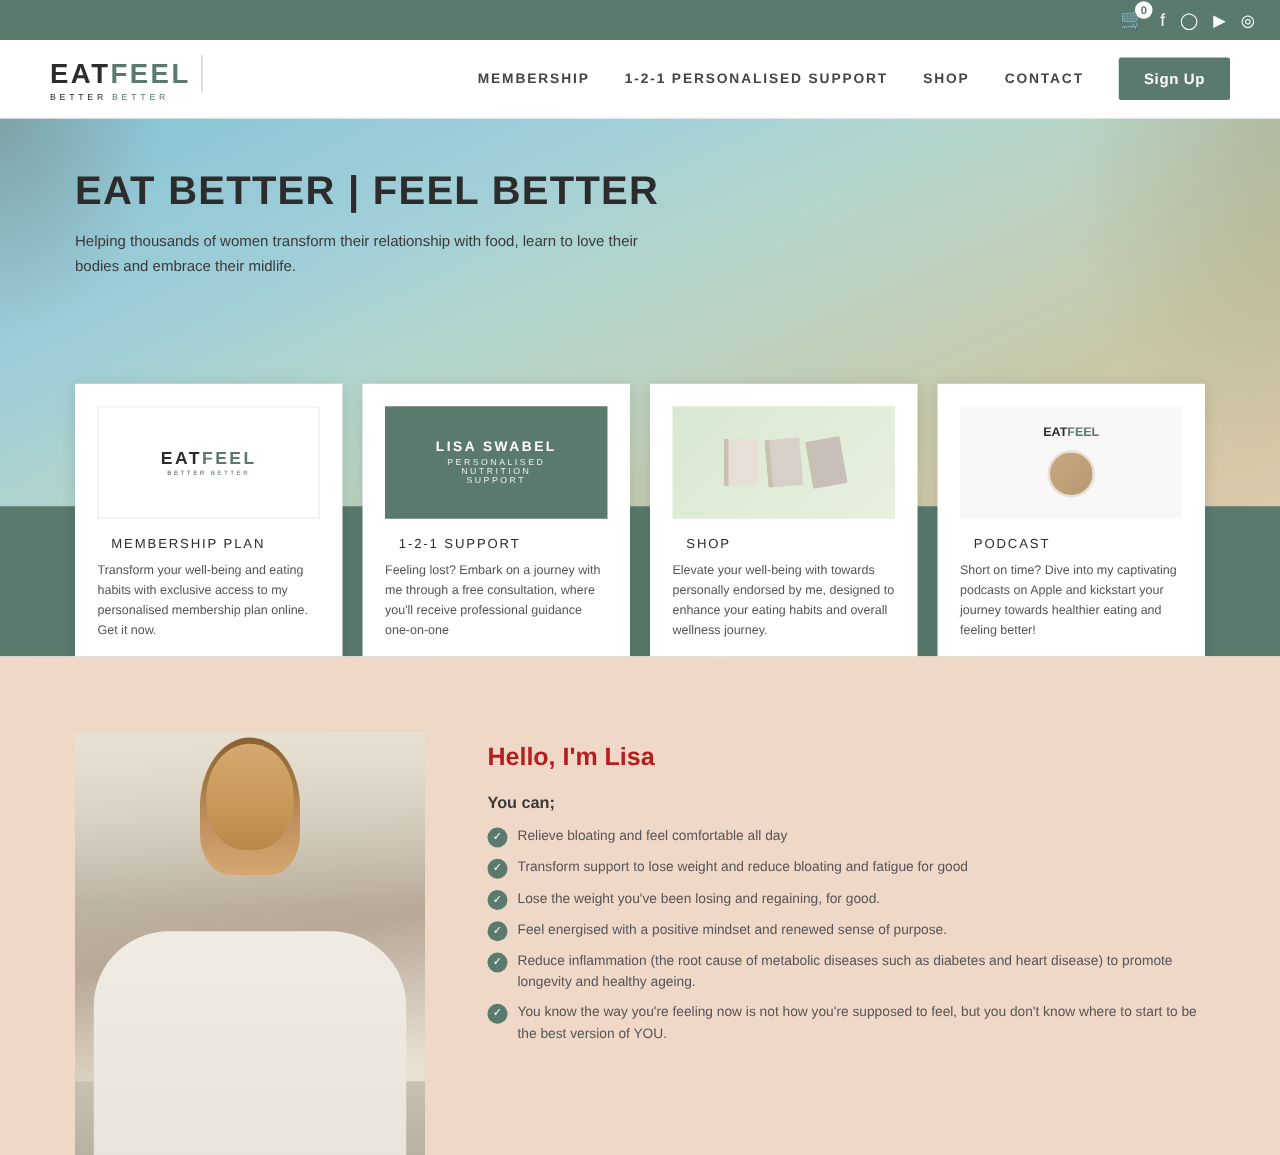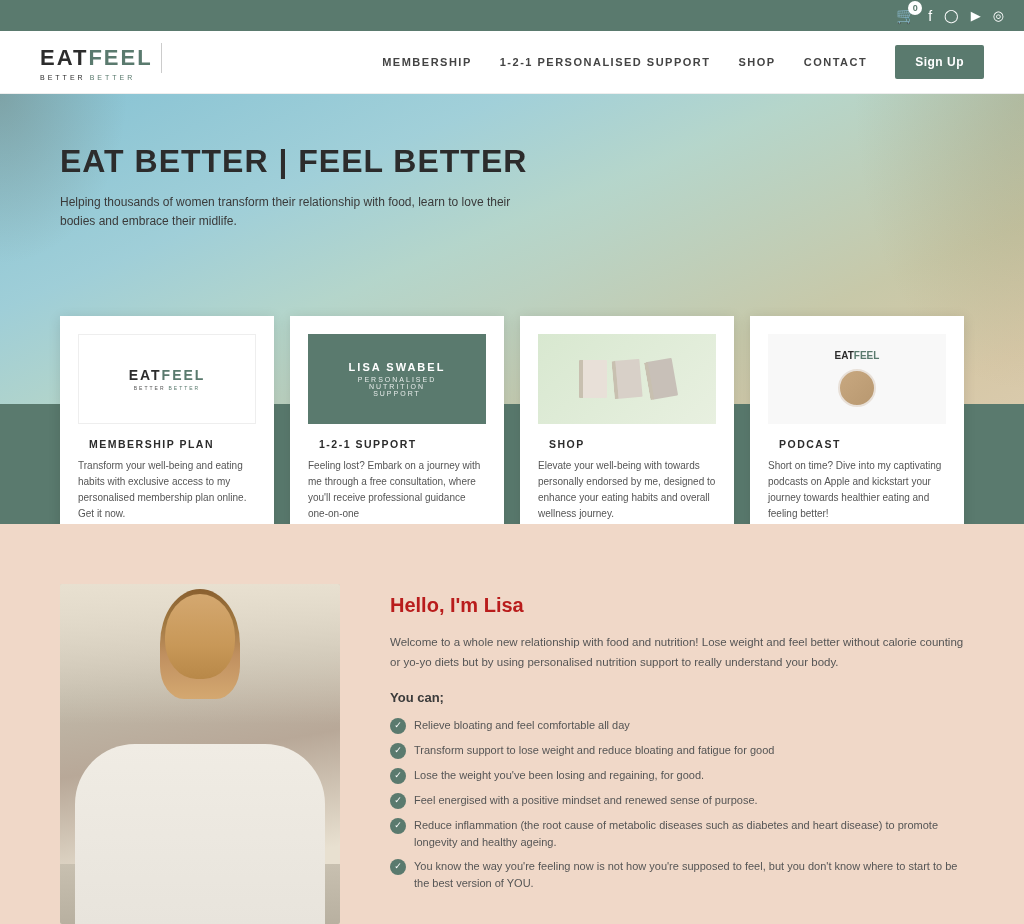--- a/index.html
+++ b/index.html
@@ -106,21 +106,21 @@
 
     
     .hero {
       position: relative;
       width: 100%;
       height: 430px;
       background: linear-gradient(135deg, #7bb5c8 0%, #a8d4e0 30%, #b8dce8 50%, #c4c8a0 80%, #d4c4a0 100%);
       overflow: hidden;
       display: flex;
       flex-direction: column;
-      justify-content: flex-start;
+      justify-content: center;
       gap: 36px;
     }
     .hero-bg {
       position: absolute;
       inset: 0;
       background: linear-gradient(to bottom right, #87c3d4 0%, #a0cfd8 25%, #b5d5c8 40%, #c8c8a8 65%, #d8c8a8 80%, #e0d0b8 100%);
       opacity: 0.9;
     }
     
     .hero-deco-left {
@@ -246,21 +246,21 @@
     .podcast-logo-wrap .mini-feel { font-size: 10px; font-weight: 900; color: #5a7a6e; }
     .podcast-avatar {
       width: 38px; height: 38px;
       border-radius: 50%;
       background: linear-gradient(135deg, #c8a880, #b89870);
       border: 2px solid #e8e0d8;
       margin-top: 4px;
     }
     .card-title {
       font-size: 10.5px;
-      font-weight: 700;
+      font-weight: 400;
       color: #2c2c2c;
       letter-spacing: 1.5px;
       text-transform: uppercase;
       margin-bottom: 8px;
       padding-left: 11px;
     }
     .card-text {
       font-size: 10px;
       color: #555;
       line-height: 1.6;
@@ -482,21 +482,20 @@
   <div class="about-photo">
     <div class="photo-bg-shape1"></div>
     <div class="photo-counter"></div>
     <div class="photo-shirt"></div>
     <div class="photo-hair"></div>
     <div class="photo-head"></div>
   </div>
 
   <div class="about-text">
     <h2 class="about-title">Hello, I'm Lisa</h2>
-    <p class="about-intro">Welcome to a whole new relationship with food and nutrition! Lose weight and feel better without calorie counting or yo-yo diets but by using personalised nutrition support to really understand your body.</p>
     <p class="about-you-can">You can;</p>
     <ul class="about-list">
       <li>
         <span class="check-icon">✓</span>
         <span>Relieve bloating and feel comfortable all day</span>
       </li>
       <li>
         <span class="check-icon">✓</span>
         <span>Transform support to lose weight and reduce bloating and fatigue for good</span>
       </li>

